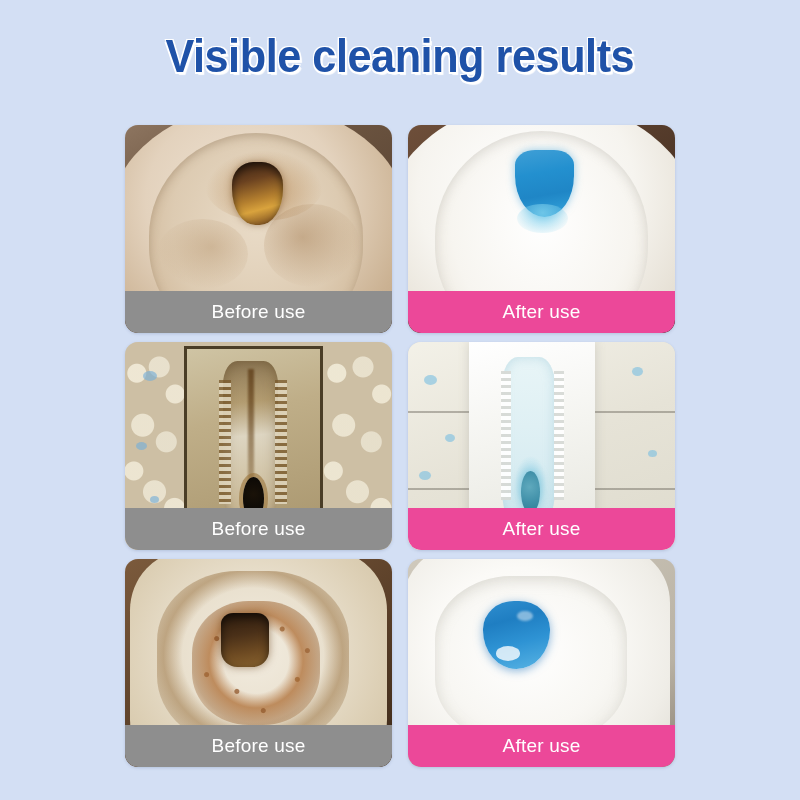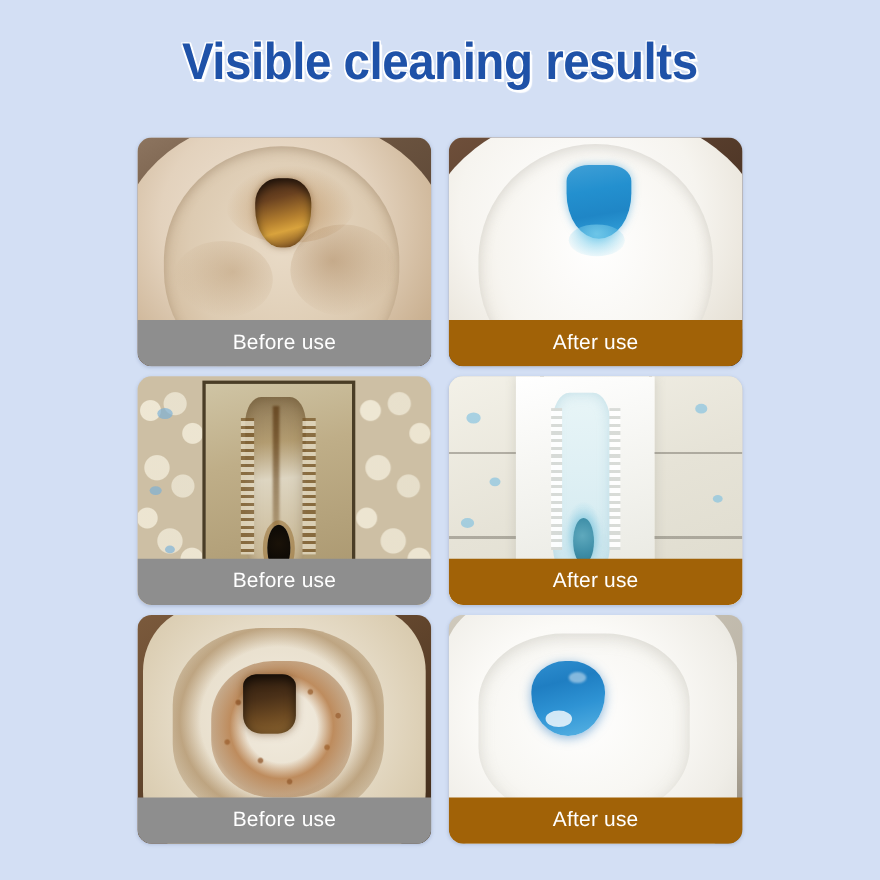--- a/index.html
+++ b/index.html
@@ -78,21 +78,21 @@
     align-items: center;
     justify-content: center;
     color: #ffffff;
     font-size: 19px;
     letter-spacing: 0.2px;
     border-bottom-left-radius: 13px;
     border-bottom-right-radius: 13px;
     text-align: right;
   }
   .caption.before { background: #8e8e8e; }
-  .caption.after  { background: #a16207; }
+  .caption.after  { background: #ec4899; }
 
   
   .p1 { background: linear-gradient(150deg,#8d7560 0%, #6f5742 28%, #4a372a 100%); }
   .p1 .seat {
     position: absolute;
     left: -6%; top: -10%;
     width: 112%; height: 122%;
     border-radius: 50%/46%;
     background: radial-gradient(ellipse at 45% 38%, #efe3d4 0%, #e3d2bd 42%, #cbb293 72%, #b59a79 100%);
   }

